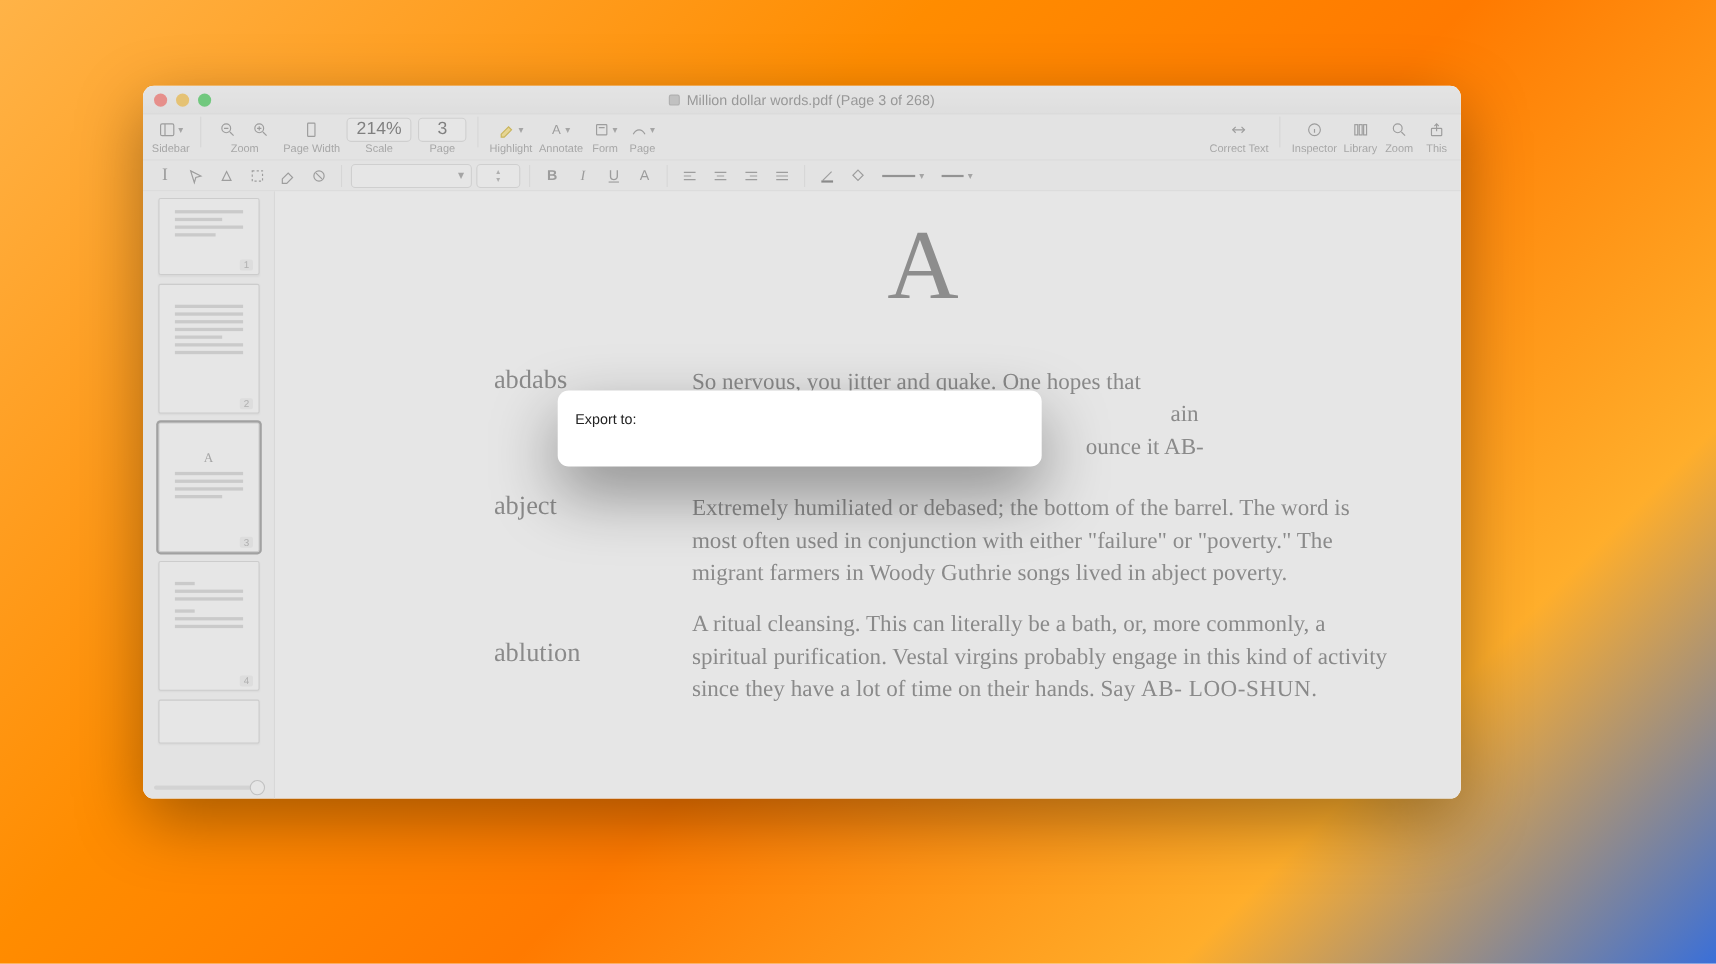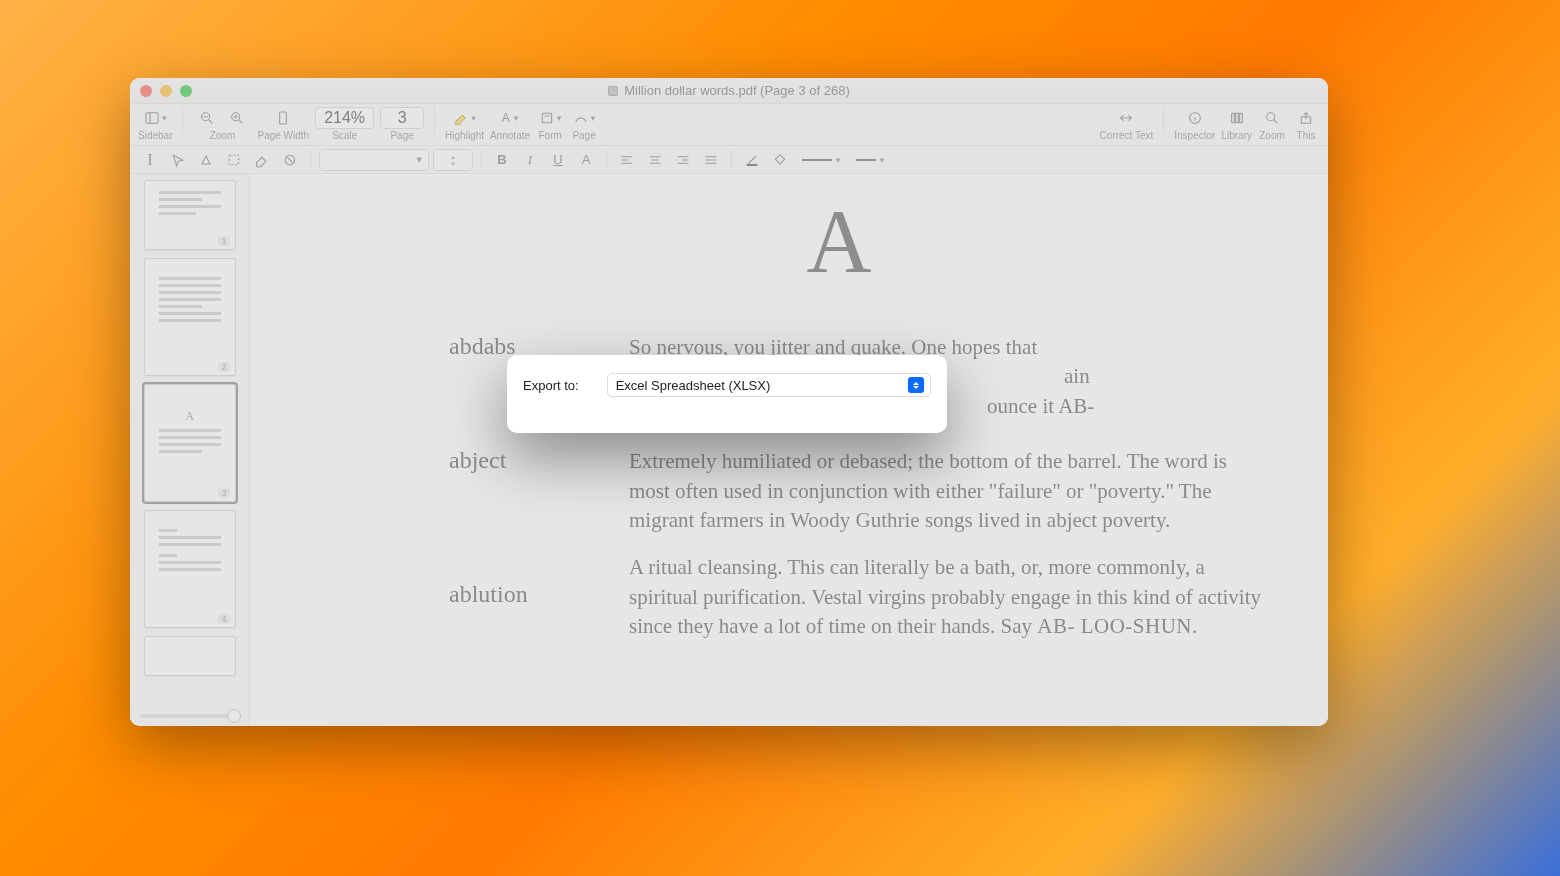--- a/index.html
+++ b/index.html
@@ -450,20 +450,16 @@
         </div>
       </div>
     </div>
 
     <div class="dim"></div>
   </div>
 
   <div class="sheet">
     <div class="sheet-row">
       <span class="sheet-label">Export to:</span>
-      <div class="sheet-select">
-        <span>Excel Spreadsheet (XLSX)</span>
-        <span class="stepper"></span>
-      </div>
     </div>
   </div>
 
 </div>
 
 </body></html>

